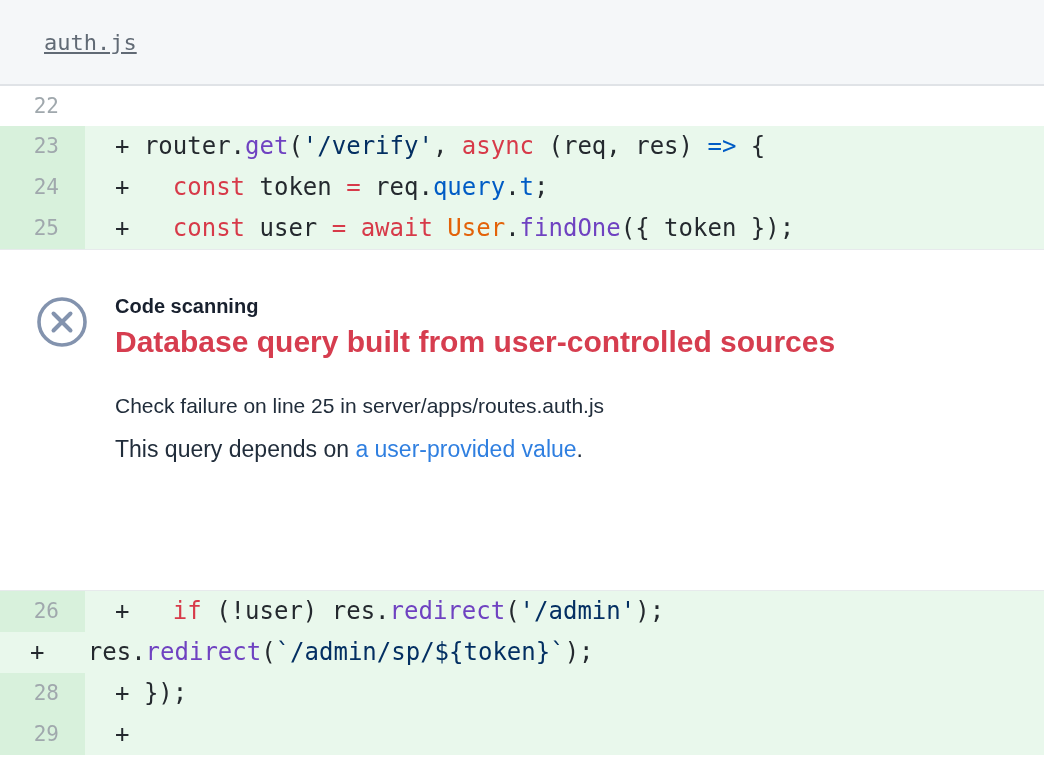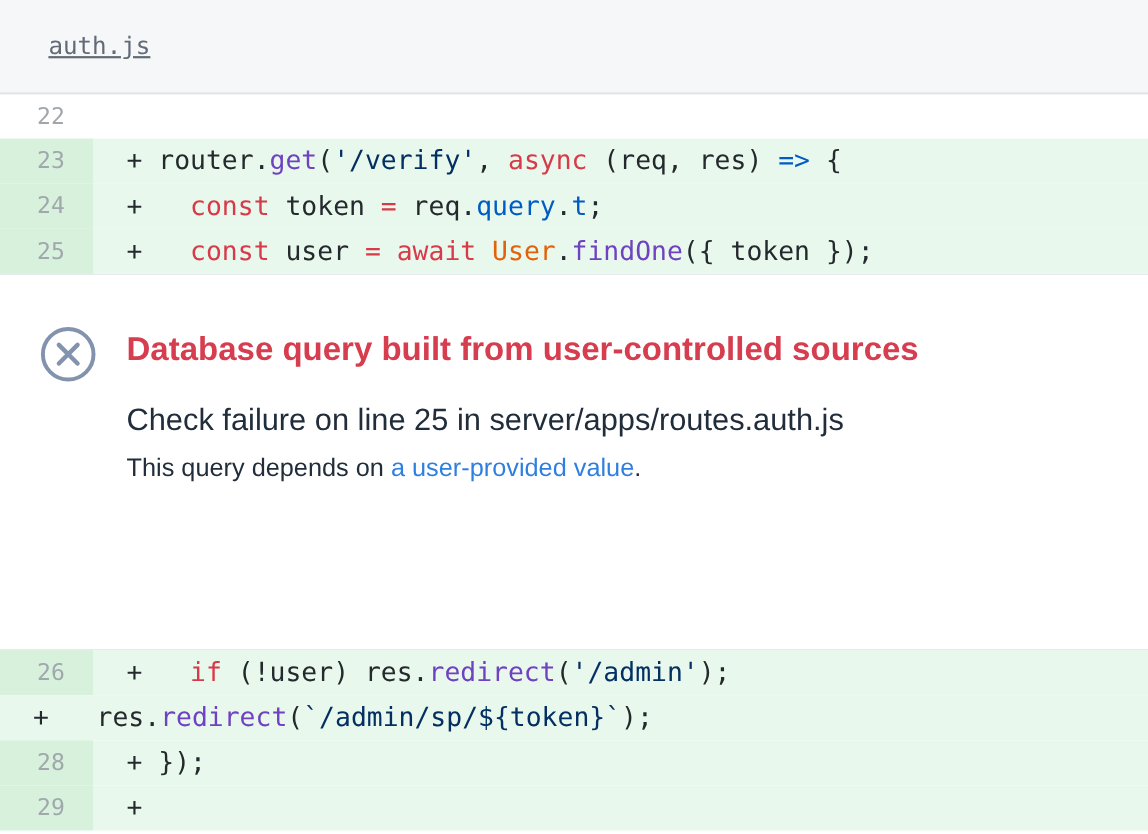--- a/index.html
+++ b/index.html
@@ -45,21 +45,21 @@
   
   .alert {
     height:340px; background:#fff; display:flex;
     padding:44px 0 0 36px;
   }
   .alert-icon { width:52px; height:52px; flex:0 0 52px; margin-top:2px; }
   .alert-body { margin-left:27px; }
   .alert-kicker { font-size:20px; font-weight:bold; color:#18202e; line-height:24px; }
   .alert-title  { font-size:30px; font-weight:bold; color:#d63d4f;
                   line-height:36px; margin-top:6px; }
-  .alert-loc    { font-size:28px; color:#212d3b; line-height:27px; margin-top:32px; }
+  .alert-loc    { font-size:21px; color:#212d3b; line-height:27px; margin-top:32px; }
   .alert-desc   { font-size:23px; color:#212d3b; line-height:27px; margin-top:17px; }
   .alert-desc a { color:#2f7fe0; text-decoration:none; cursor:pointer; }
 
   .alert-buttons { margin-top:42px; display:flex; }
   .btn {
     height:40px; padding:0 21px; margin-right:18px;
     background:#fcfdfe; border:1px solid #d6dade; border-radius:8px;
     font-family:"Liberation Sans", sans-serif;
     font-size:18px; font-weight:bold; color:#24292e;
     display:inline-flex; align-items:center; cursor:pointer;
@@ -94,20 +94,21 @@
 
 <div class="alert">
   <div class="alert-icon">
     <svg width="52" height="52" viewBox="0 0 52 52">
       <circle cx="26" cy="26" r="23" fill="none" stroke="#8393ae" stroke-width="3.6"></circle>
       <line x1="17.5" y1="17.5" x2="34.5" y2="34.5" stroke="#8393ae" stroke-width="4" stroke-linecap="round"></line>
       <line x1="34.5" y1="17.5" x2="17.5" y2="34.5" stroke="#8393ae" stroke-width="4" stroke-linecap="round"></line>
     </svg>
   </div>
   <div class="alert-body">
+    <div class="alert-kicker">Code scanning</div>
     <div class="alert-title">Database query built from user-controlled sources</div>
     <div class="alert-loc">Check failure on line 25 in server/apps/routes.auth.js</div>
     <div class="alert-desc"><span>This query depends on </span><a>a user-provided value</a><span>.</span></div>
   </div>
 </div>
 
 <div class="diff-chunk chunk-bottom">
     <div class="row add">
       <div class="gutter">26</div>
       <div class="code"><span class="tok-plain">+   </span><span class="tok-kw">if</span><span class="tok-plain"> (!user) res.</span><span class="tok-func">redirect</span><span class="tok-plain">(</span><span class="tok-str">'/admin'</span><span class="tok-plain">);</span></div>

